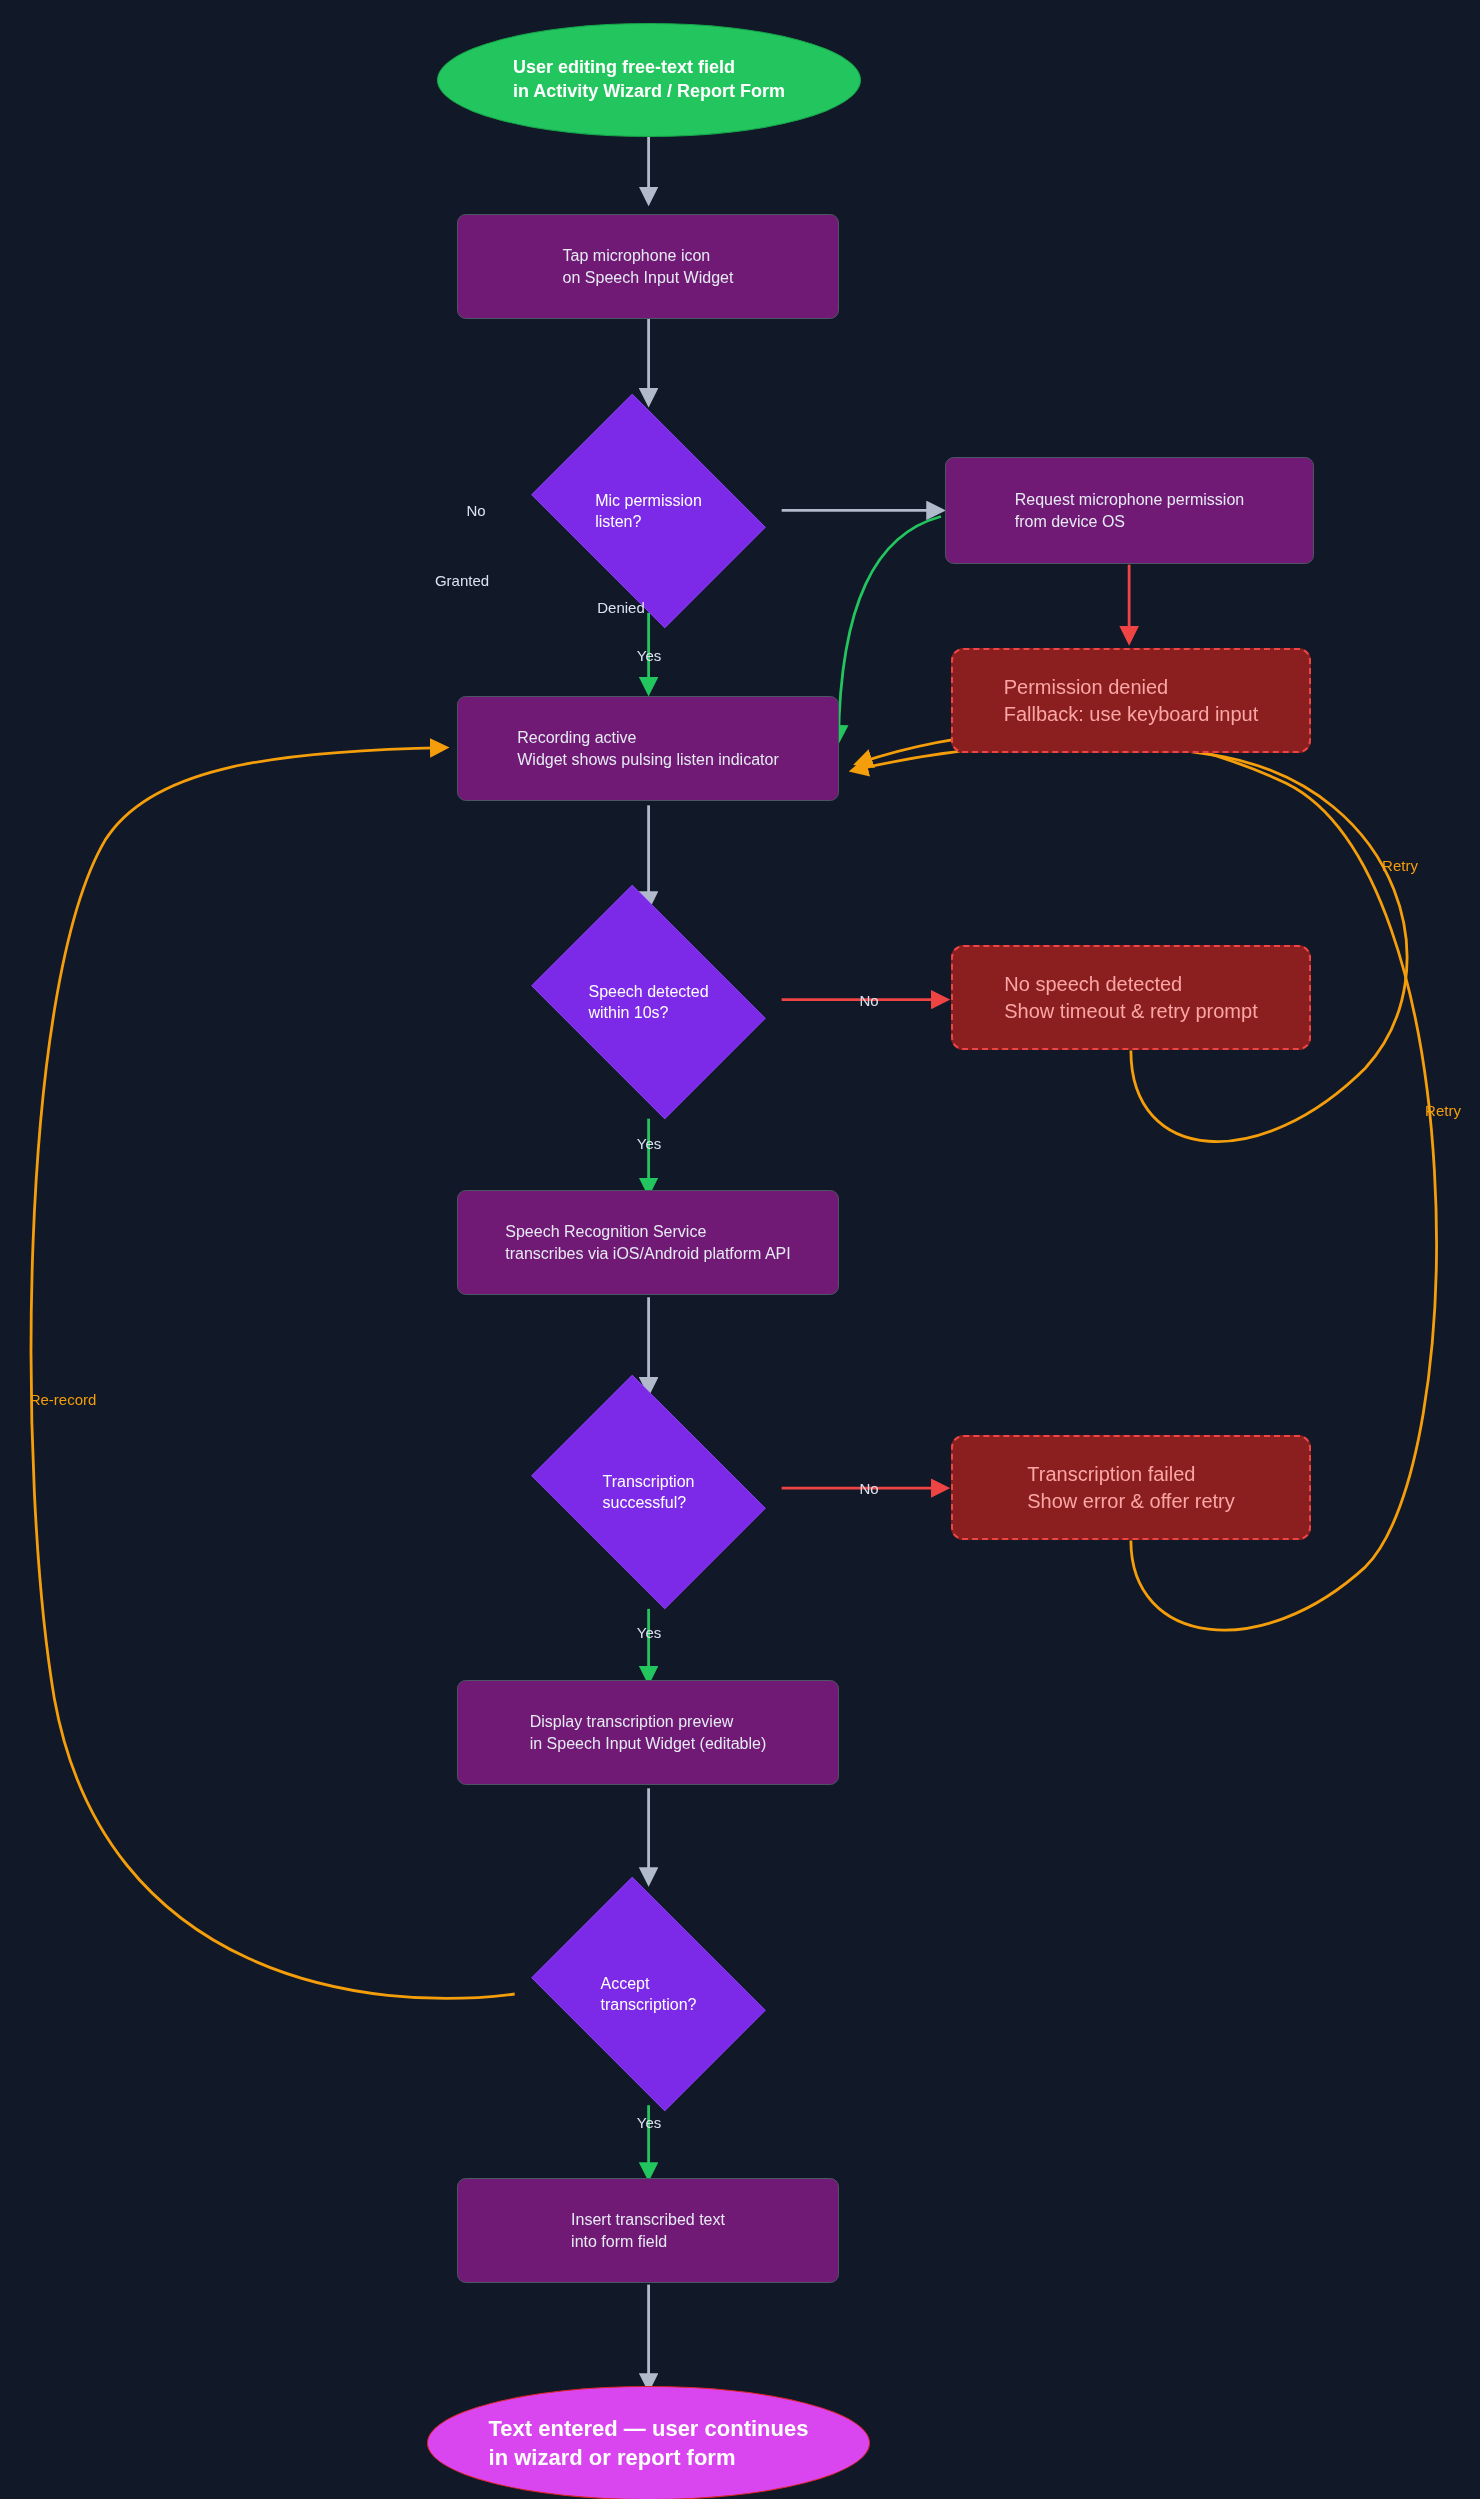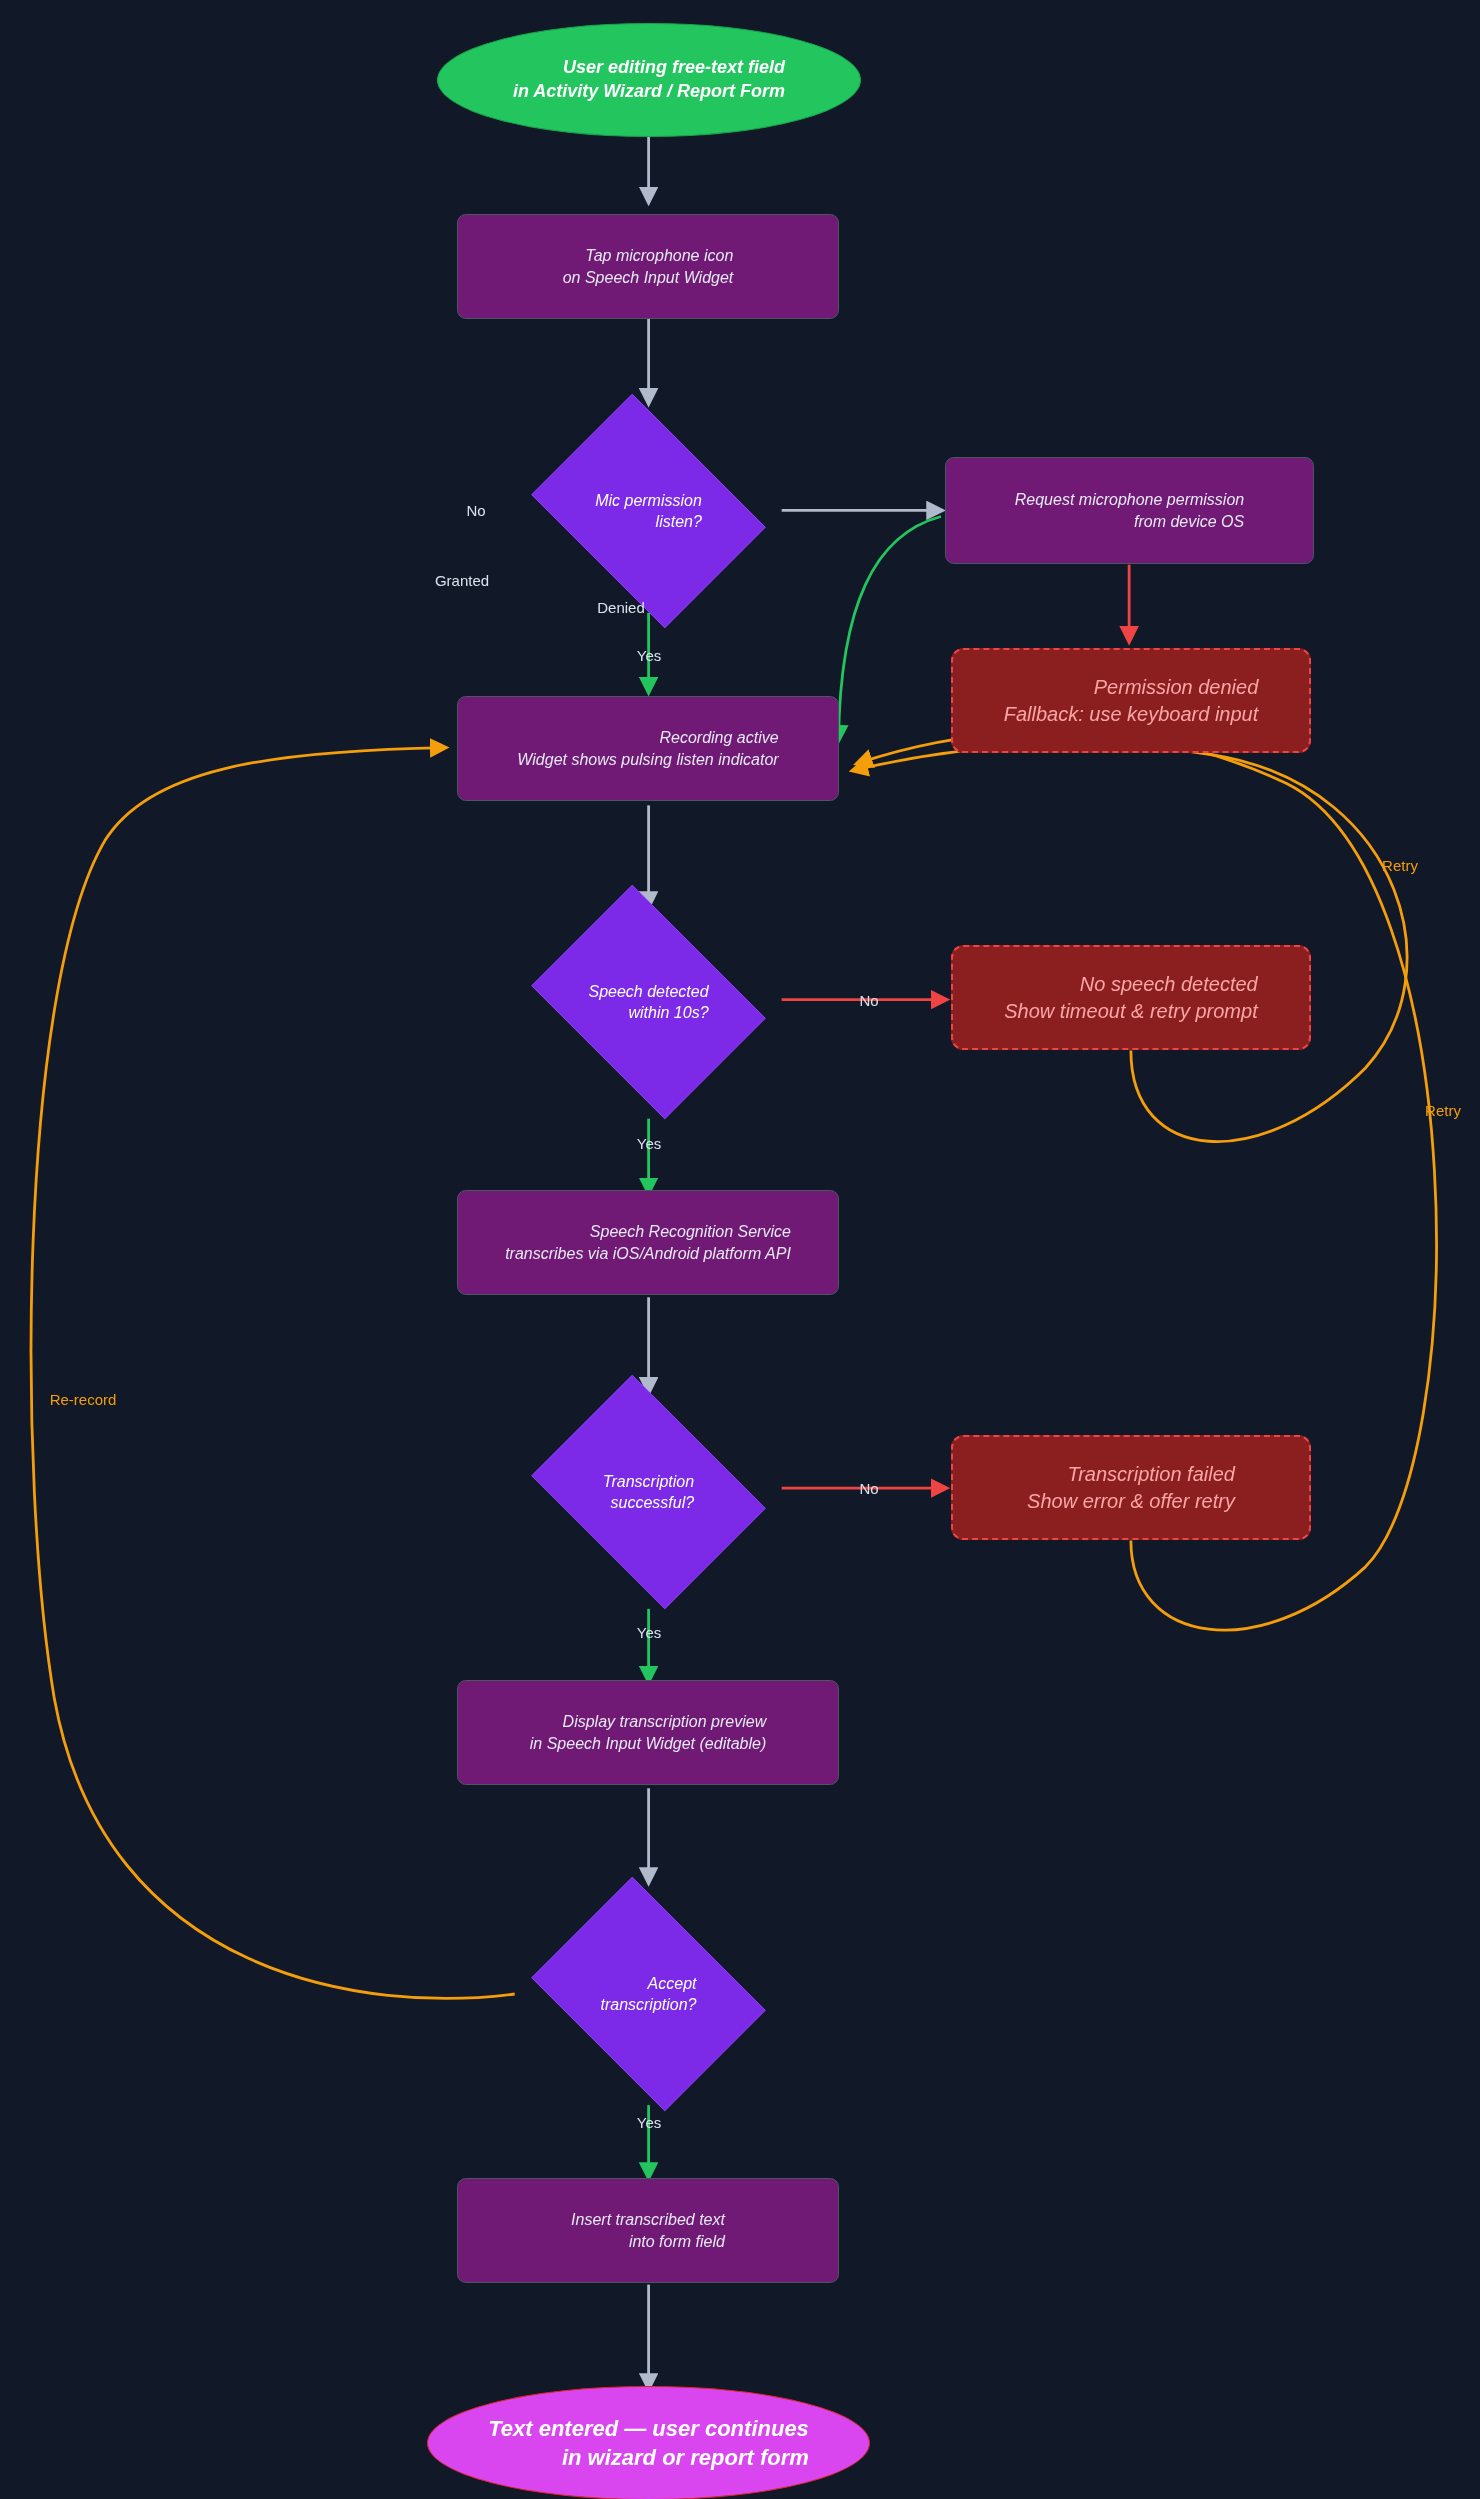--- a/index.html
+++ b/index.html
@@ -24,23 +24,22 @@
     width: 1481px;
     height: 2500px;
     pointer-events: none;
   }
   .node {
     position: absolute;
     box-sizing: border-box;
     display: flex;
     align-items: center;
     justify-content: center;
-    text-align: right;
+    text-align: left;
     line-height: 1.32;
-    font-style: italic;
   }
   .node .node-text { display: block; white-space: pre-line; }
 
   
   .n-start {
     background: #22c55e;
     border: 1.8px solid #16a34a;
     border-radius: 50%;
     color: #ffffff;
     font-weight: bold;
@@ -270,21 +269,21 @@
   </div>
   <div class="edge-label lbl-orange" style="left:1443px; top:1110px;">
     <span>Retry</span>
   </div>
   <div class="edge-label" style="left:869px; top:1488px;">
     <span>No</span>
   </div>
   <div class="edge-label" style="left:649px; top:1632px;">
     <span>Yes</span>
   </div>
-  <div class="edge-label lbl-orange" style="left:63px; top:1399px;margin-left:20px;">
+  <div class="edge-label lbl-orange" style="left:63px; top:1399px;">
     <span>Re-record</span>
   </div>
   <div class="edge-label" style="left:649px; top:2122px;">
     <span>Yes</span>
   </div>
 
 </div>
 
 
 </body></html>

